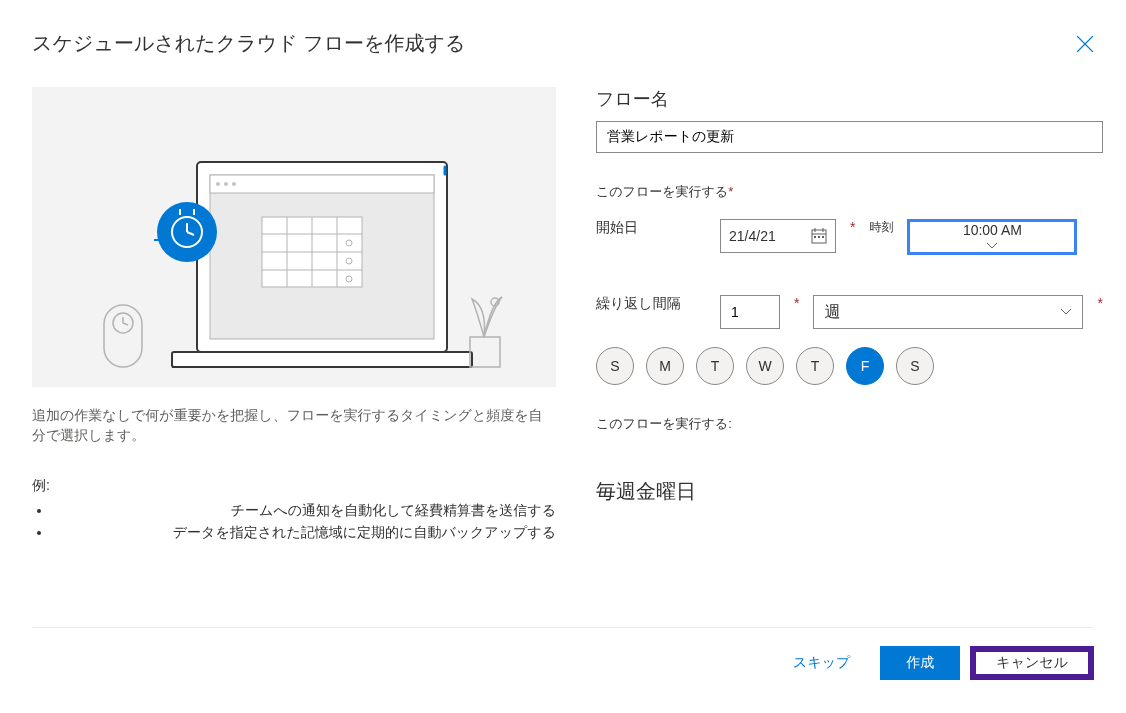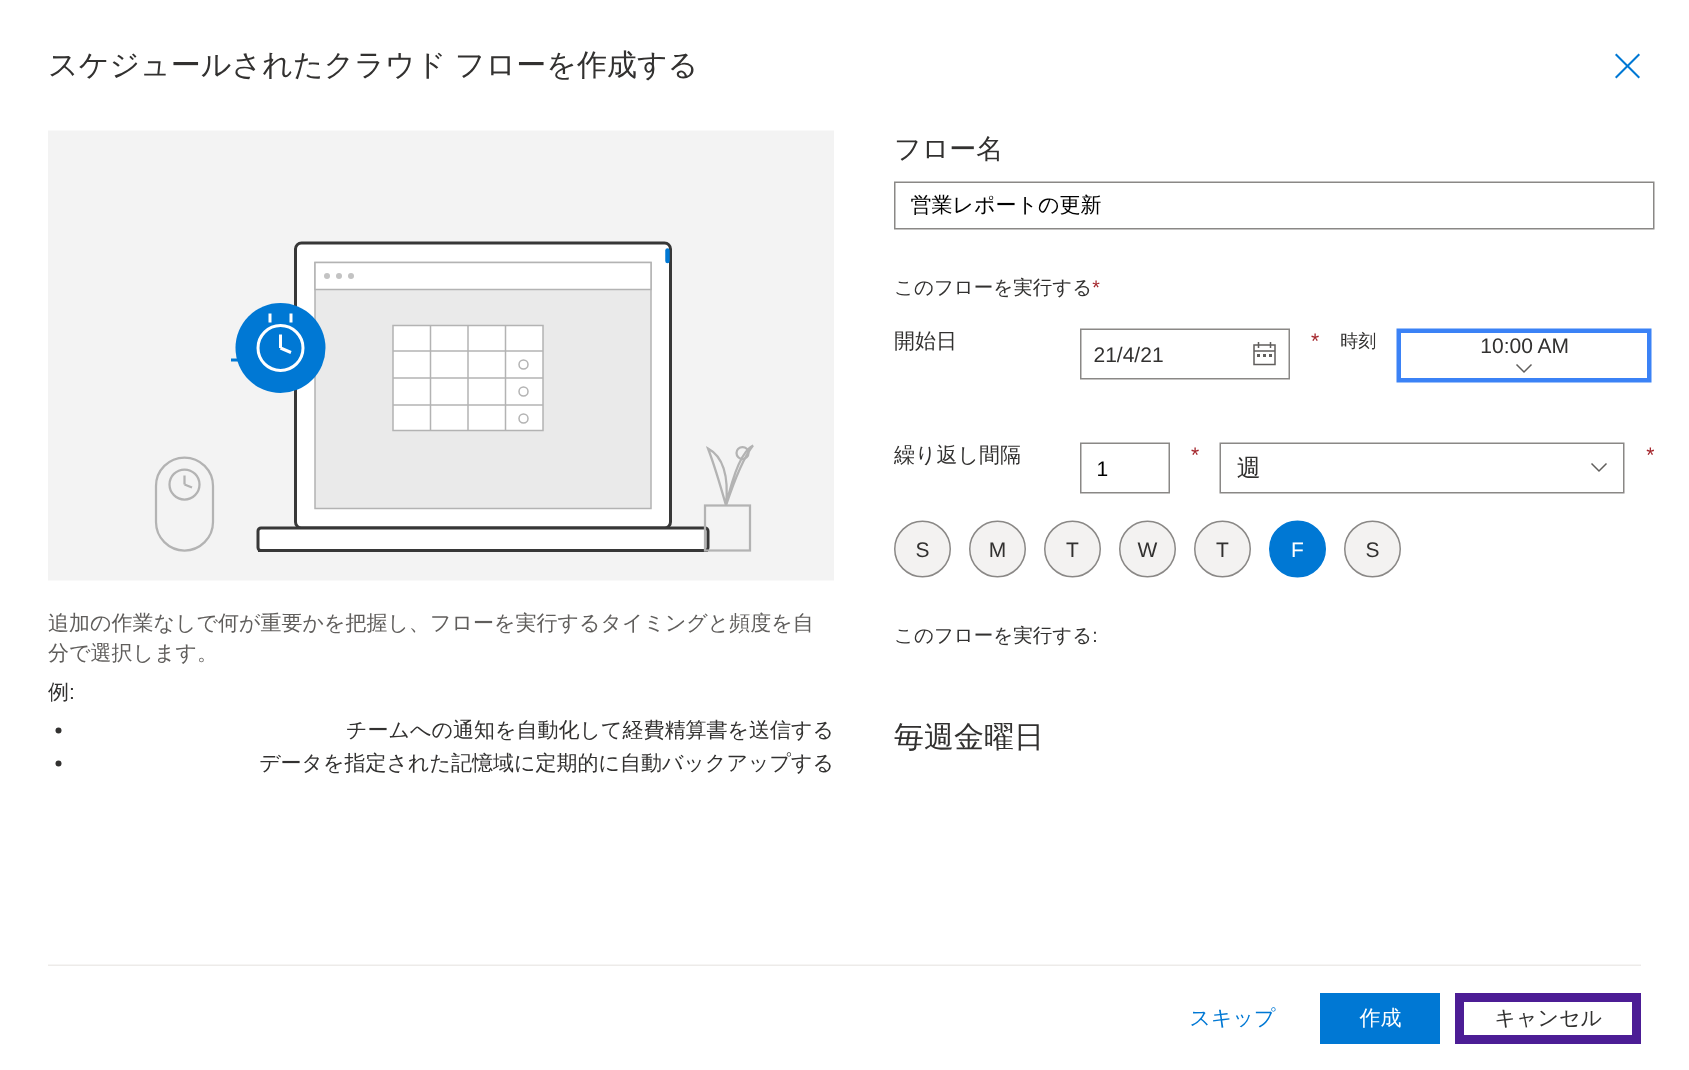--- a/index.html
+++ b/index.html
@@ -7,21 +7,21 @@
       font-family: 'Segoe UI', 'Yu Gothic UI', Meiryo, sans-serif;
       width: 1126px;
       height: 713px;
       background: #fff;
       color: #323130;
       position: relative;
     }
     .dialog {
       width: 100%;
       height: 100%;
-      padding: 30px 32px 0 32px;
+      padding: 30px 32px 16px 32px;
       display: flex;
       flex-direction: column;
     }
     .header {
       display: flex;
       justify-content: space-between;
       align-items: center;
       margin-bottom: 30px;
     }
     .title {
@@ -47,21 +47,21 @@
       width: 524px;
       height: 300px;
       background: #f3f3f3;
       position: relative;
       margin-bottom: 18px;
     }
     .desc {
       font-size: 14px;
       color: #605e5c;
       line-height: 20px;
-      margin-bottom: 8px;
+      margin-bottom: 32px;
     }
     .example-h {
       font-size: 14px;
       color: #323130;
       margin-bottom: 4px;
     }
     .examples {
       list-style: disc;
       padding-left: 20px;
       font-size: 14px;
@@ -100,21 +100,21 @@
       align-items: flex-start;
       gap: 14px;
       margin-bottom: 18px;
     }
     .field-label {
       font-size: 14px;
       color: #323130;
       width: 110px;
     }
     .date-input {
-      width: 140px;
+      width: 116px;
       height: 34px;
       border: 1px solid #8a8886;
       display: flex;
       align-items: center;
       padding: 0 8px;
       justify-content: space-between;
       font-size: 14px;
       cursor: pointer;
     }
     .cal-icon {

